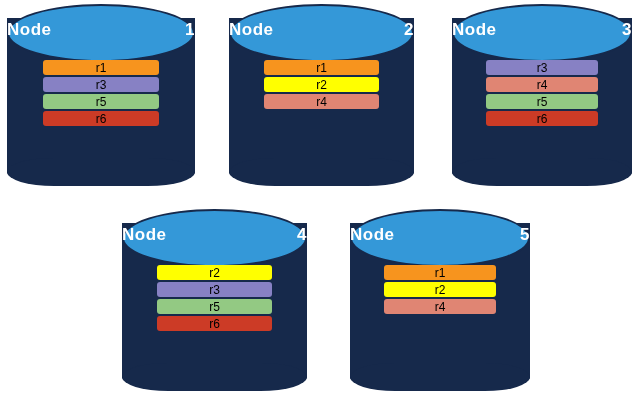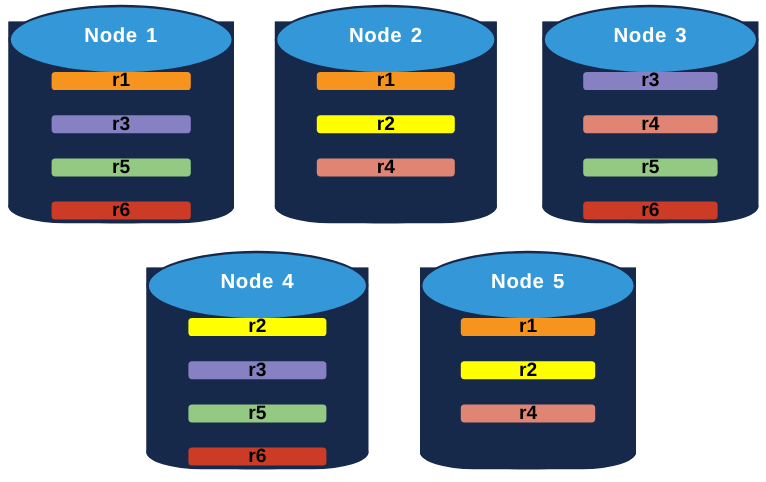--- a/index.html
+++ b/index.html
@@ -52,21 +52,21 @@
     box-sizing:border-box;
   }
   .node-label{
     position:absolute;
     left:0;
     top:0;
     width:100%;
     height:52px;
     display:flex;
     align-items:center;
-    justify-content:center;
+    justify-content:space-between;
     color:#ffffff;
     font-weight:bold;
     font-size:17px;
     letter-spacing:0.5px;
     z-index:4;
     pointer-events:none;
   }
   .node-label .nl-word{margin-right:7px;}
 
   
@@ -76,27 +76,27 @@
     top:56px;
     width:100%;
     z-index:3;
     display:flex;
     flex-direction:column;
     align-items:center;
   }
   .bar{
     width:62%;
     height:15px;
-    margin-bottom:21px;
+    margin-bottom:2px;
     border-radius:3px;
     display:flex;
     align-items:center;
     justify-content:center;
-    font-size:16px;
-    font-weight:bold;
+    font-size:12px;
+    font-weight:normal;
     color:#000000;
     line-height:1;
     box-sizing:border-box;
   }
 </style>
 </head>
 <body>
 
 <div id="canvas">
     <div class="node" style="left: 7px; top: 4px; width: 188px; height: 182px;">

